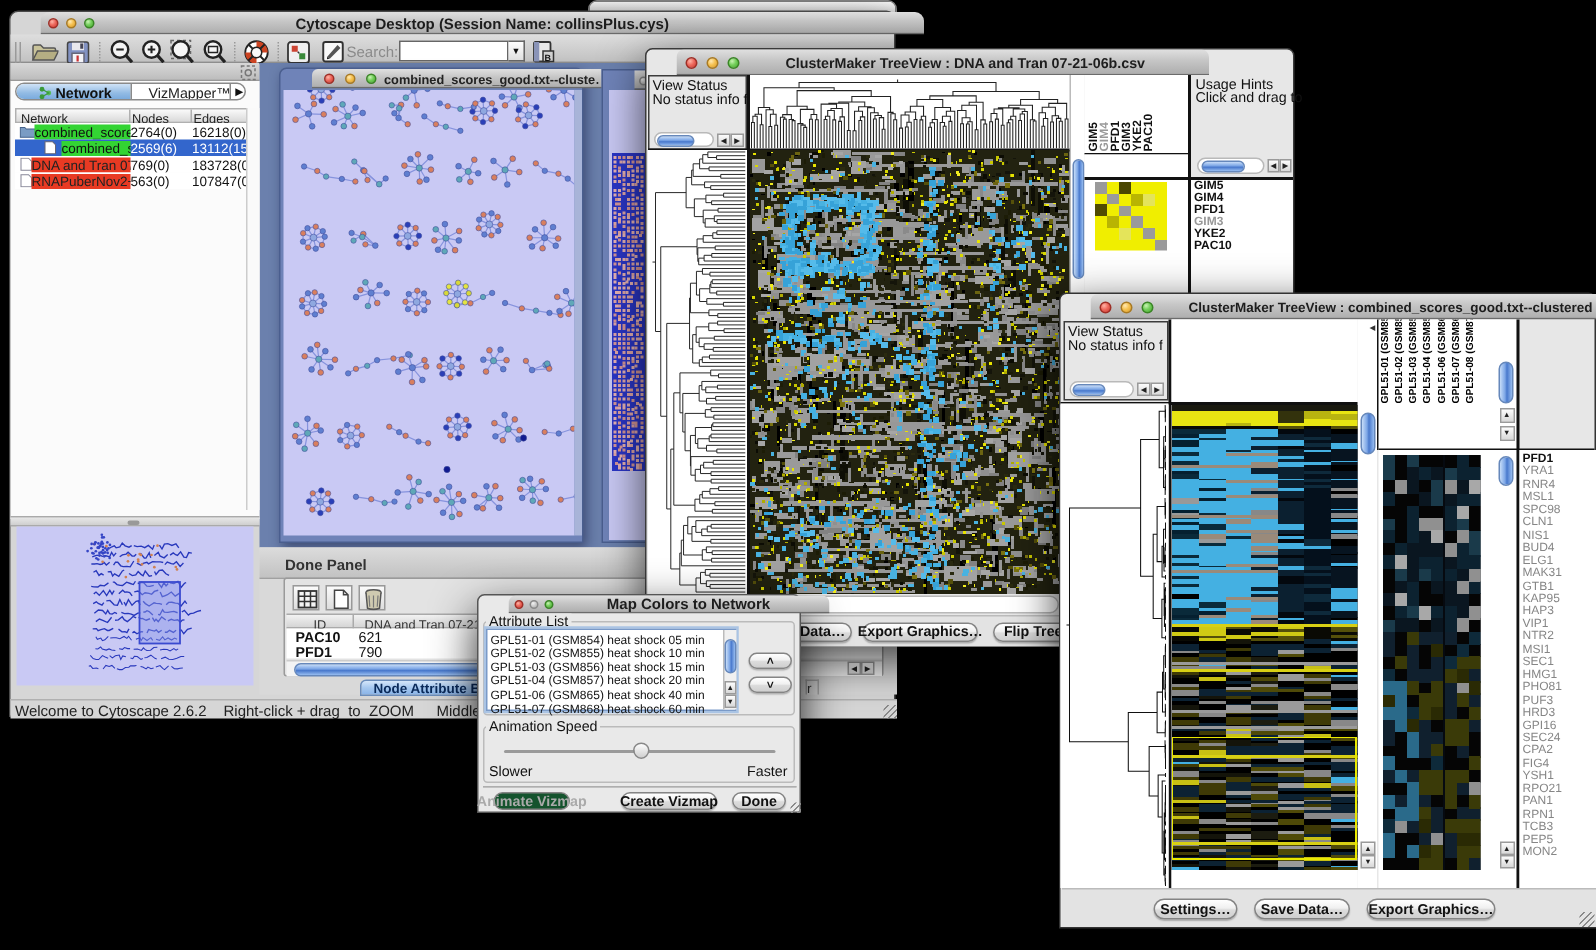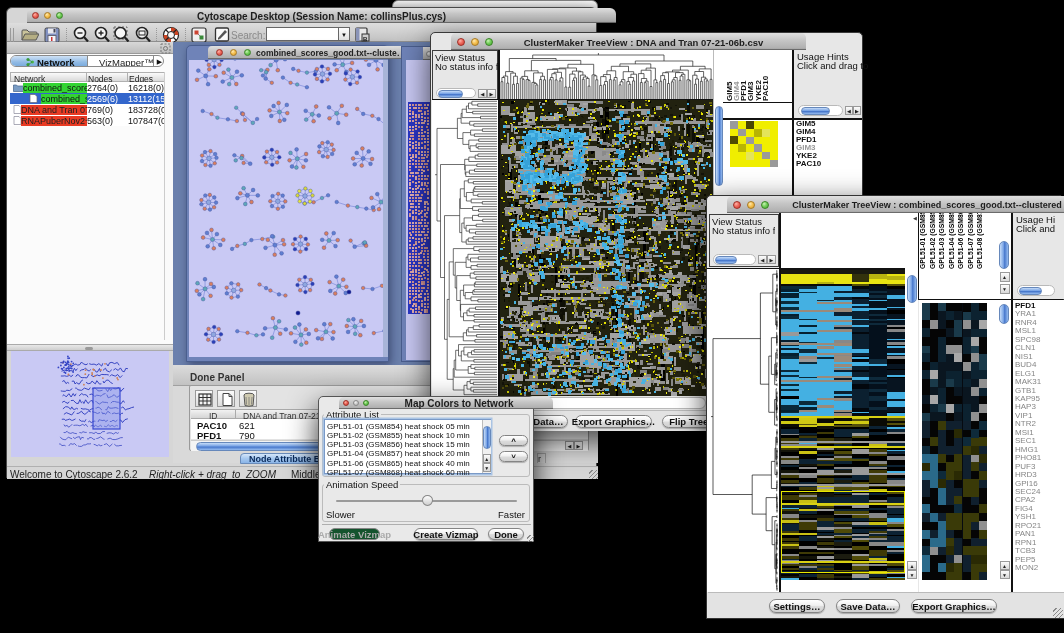--- a/index.html
+++ b/index.html
@@ -1249,21 +1249,21 @@
         <div class="sbtn" style="left:375px; top:55px; width:9px; height:9px; font-size:5px;">◀</div>
         <div class="sbtn" style="left:384px; top:55px; width:9px; height:9px; font-size:5px;">▶</div>
       </div>
 
       <div class="abs" style="left:67px; top:88px; width:280px; height:11px; background:linear-gradient(#d5e6fa,#a6c8ef 50%,#8ab4e8); border:1px solid #6a8cba; border-radius:4px 4px 0 0; font-size:9px; font-weight:bold; color:#0a2a5a; text-align:left; padding-left:8px; line-height:11px;">Node Attribute Browser</div>
       <div class="abs" style="left:364px; top:88px; width:9px; height:10px; background:#dcdcdc; border:1px solid #aaa; border-bottom:none; font-size:9px; color:#333; line-height:10px;">r</div>
     </div>
 
     <div class="abs" style="left:0; top:458px; width:591px; height:13px; background:#d6d6d6; border-top:1px solid #b0b0b0;">
       <div style="position:absolute; left:3px; top:2px; font-size:10px; color:#222;">Welcome to Cytoscape 2.6.2</div>
-      <div style="position:absolute; left:142px; top:2px; font-size:10px; color:#222;font-style:italic;">Right-click + drag&nbsp; to&nbsp; ZOOM</div>
+      <div style="position:absolute; left:142px; top:2px; font-size:10px; color:#222;">Right-click + drag&nbsp; to&nbsp; ZOOM</div>
       <div style="position:absolute; left:284px; top:2px; font-size:10px; color:#222;">Middle-</div>
     </div>
     <div class="grip" style="left:582px; top:462px; width:9px; height:9px;"></div>
   </div>
 
   <div class="abs" style="left:430px; top:32px; width:433px; height:399px; background:#e7e7e7; border:1px solid #3a3a3a; border-radius:5px 5px 0 0; box-shadow:0 10px 30px rgba(0,0,0,0.7);">
     <div class="abs titlebar" style="left:0; top:0; width:355px; height:17px; border-radius:5px 5px 0 0;">
       <div class="tl red" style="left:6px; top:4.5px; width:8px; height:8px;"></div>
       <div class="tl yel" style="left:20px; top:4.5px; width:8px; height:8px;"></div>
       <div class="tl grn" style="left:34px; top:4.5px; width:8px; height:8px;"></div>
@@ -1421,27 +1421,20 @@
           <text x="53.5" y="56" transform="rotate(-90 53.5 56)" font-size="6.8" font-weight="600" fill="#000" font-family="Liberation Sans, sans-serif">GPL51-07 (GSM868)</text>
           <text x="63.0" y="56" transform="rotate(-90 63.0 56)" font-size="6.8" font-weight="600" fill="#000" font-family="Liberation Sans, sans-serif">GPL51-08 (GSM872)</text>
         </svg></div>
 
     <div class="whitebg" style="left:291px; top:17px; width:13px; height:379px;"></div>
     <div class="vpill" style="left:292px; top:45px; width:10px; height:28px;"></div>
     <div class="sbtn" style="left:292.5px; top:76px; width:10px; height:10px; font-size:5px;">▲</div>
     <div class="sbtn" style="left:292.5px; top:88px; width:10px; height:10px; font-size:5px;">▼</div>
     <div class="blackline" style="left:304px; top:17px; width:1.5px; height:379px;"></div>
 
-    <div class="abs" style="left:306px; top:17px; width:52px; height:86px; background:#e7e7e7;">
-      <div class="ptext" style="position:absolute; left:3px; top:2px;">Usage Hi</div>
-      <div class="ptext" style="position:absolute; left:3px; top:11px;">Click and</div>
-      <div class="track" style="left:4px; top:72px; width:38px; height:11px;">
-          <div class="pill" style="left:1px; top:1px; width:23px; height:8px;"></div>
-        </div>
-    </div>
 
     <div class="blackline" style="left:0; top:72px; width:198px; height:1.5px;"></div>
     <div class="blackline" style="left:212px; top:102.5px; width:144px; height:1.5px;"></div>
 
     <div class="whitebg" style="left:0; top:73px; width:72px; height:323px;"><svg width="72" height="323" viewBox="0 0 72 323">
           <rect width="72" height="323" fill="#fff"></rect>
           <g transform="translate(4,0)">
             <path d="M66.0 6.7H66.0V9.4H66.0M66.0 4.0H66.0V8.1H66.0M66.0 6.1H65.9V12.1H66.0M66.0 1.3H65.8V9.1H65.9M66.0 14.8H66.0V17.5H66.0M66.0 20.2H66.0V22.9H66.0M66.0 16.1H66.0V21.5H66.0M66.0 18.8H66.0V25.6H66.0M66.0 31.0H66.0V33.6H66.0M66.0 32.3H66.0V36.3H66.0M66.0 28.3H65.9V34.3H66.0M66.0 39.0H66.0V41.7H66.0M66.0 40.4H66.0V44.4H66.0M65.9 31.3H65.7V42.4H66.0M66.0 22.2H64.8V36.8H65.7M66.0 47.1H66.0V49.8H66.0M66.0 55.2H66.0V57.9H66.0M66.0 52.5H65.9V56.5H66.0M66.0 48.5H65.9V54.5H65.9M65.9 51.5H65.8V60.6H66.0M64.8 29.5H64.7V56.0H65.8M65.8 5.2H61.8V42.8H64.7M66.0 65.9H66.0V68.6H66.0M66.0 67.3H66.0V71.3H66.0M66.0 69.3H66.0V74.0H66.0M66.0 71.7H65.9V76.7H66.0M66.0 63.3H65.7V74.2H65.9M66.0 79.4H66.0V82.1H66.0M66.0 87.5H66.0V90.2H66.0M66.0 84.8H66.0V88.8H66.0M66.0 80.8H66.0V86.8H66.0M66.0 92.9H66.0V95.6H66.0M66.0 94.2H65.9V98.2H66.0M66.0 103.6H66.0V106.3H66.0M66.0 100.9H66.0V105.0H66.0M66.0 103.0H65.9V109.0H66.0M65.9 96.2H65.6V106.0H65.9M65.6 101.1H65.0V111.7H66.0M66.0 83.8H64.7V106.4H65.0M66.0 114.4H66.0V117.1H66.0M64.7 95.1H63.7V115.7H66.0M65.7 68.7H60.4V105.4H63.7M66.0 122.5H66.0V125.2H66.0M66.0 130.5H66.0V133.2H66.0M66.0 127.9H66.0V131.9H66.0M66.0 123.8H65.8V129.9H66.0M66.0 138.6H66.0V141.3H66.0M66.0 135.9H66.0V140.0H66.0M66.0 137.9H65.9V144.0H66.0M65.8 126.8H65.7V141.0H65.9M66.0 149.4H66.0V152.1H66.0M66.0 146.7H66.0V150.7H66.0M65.7 133.9H65.3V148.7H66.0M66.0 119.8H65.1V141.3H65.3M66.0 154.8H66.0V157.5H66.0M65.1 130.5H63.6V156.1H66.0M60.4 87.1H57.8V143.3H63.6M61.8 24.0H49.4V115.2H57.8M66.0 162.8H66.0V165.5H66.0M66.0 160.2H66.0V164.2H66.0M66.0 168.2H66.0V170.9H66.0M66.0 169.6H66.0V173.6H66.0M66.0 171.6H66.0V176.3H66.0M66.0 162.2H65.9V173.9H66.0M66.0 181.7H66.0V184.4H66.0M66.0 179.0H66.0V183.0H66.0M66.0 187.1H66.0V189.8H66.0M66.0 181.0H65.9V188.4H66.0M66.0 192.5H66.0V195.1H66.0M66.0 193.8H66.0V197.8H66.0M65.9 184.7H65.8V195.8H66.0M65.9 168.1H64.8V190.3H65.8M66.0 203.2H66.0V205.9H66.0M66.0 200.5H65.9V204.6H66.0M65.9 202.5H65.9V208.6H66.0M64.8 179.2H64.0V205.6H65.9M66.0 211.3H66.0V214.0H66.0M66.0 212.6H65.9V216.7H66.0M65.9 214.7H65.9V219.4H66.0M65.9 217.0H65.8V222.1H66.0M64.0 192.4H60.4V219.5H65.8M66.0 227.4H66.0V230.1H66.0M66.0 235.5H66.0V238.2H66.0M66.0 240.9H66.0V243.6H66.0M66.0 236.9H66.0V242.3H66.0M66.0 232.8H66.0V239.6H66.0M66.0 228.8H65.9V236.2H66.0M66.0 224.8H65.7V232.5H65.9M66.0 246.3H66.0V249.0H66.0M66.0 254.4H66.0V257.1H66.0M66.0 259.7H66.0V262.4H66.0M66.0 265.1H66.0V267.8H66.0M66.0 261.1H66.0V266.5H66.0M66.0 255.7H66.0V263.8H66.0M66.0 273.2H66.0V275.9H66.0M66.0 270.5H66.0V274.6H66.0M66.0 259.7H65.9V272.5H66.0M66.0 278.6H66.0V281.3H66.0M65.9 266.1H65.7V279.9H66.0M66.0 284.0H66.0V286.7H66.0M66.0 289.4H66.0V292.0H66.0M66.0 290.7H66.0V294.7H66.0M66.0 297.4H66.0V300.1H66.0M66.0 292.7H65.9V298.8H66.0M66.0 285.3H65.6V295.7H65.9M66.0 302.8H66.0V305.5H66.0M65.6 290.5H65.3V304.2H66.0M65.7 273.0H65.2V297.3H65.3M66.0 310.9H66.0V313.6H66.0M66.0 308.2H66.0V312.2H66.0M66.0 319.0H66.0V321.7H66.0M66.0 316.3H65.9V320.3H66.0M66.0 310.2H65.7V318.3H65.9M65.2 285.2H64.9V314.3H65.7M66.0 251.7H63.8V299.7H64.9M66.0 247.6H61.1V275.7H63.8M65.7 228.6H55.1V261.7H61.1M60.4 206.0H41.2V245.1H55.1M49.4 69.6H2.0V225.5H41.2M2.0 147.6H0" stroke="#111" stroke-width="0.7" fill="none"></path>
           </g>
         </svg></div>

